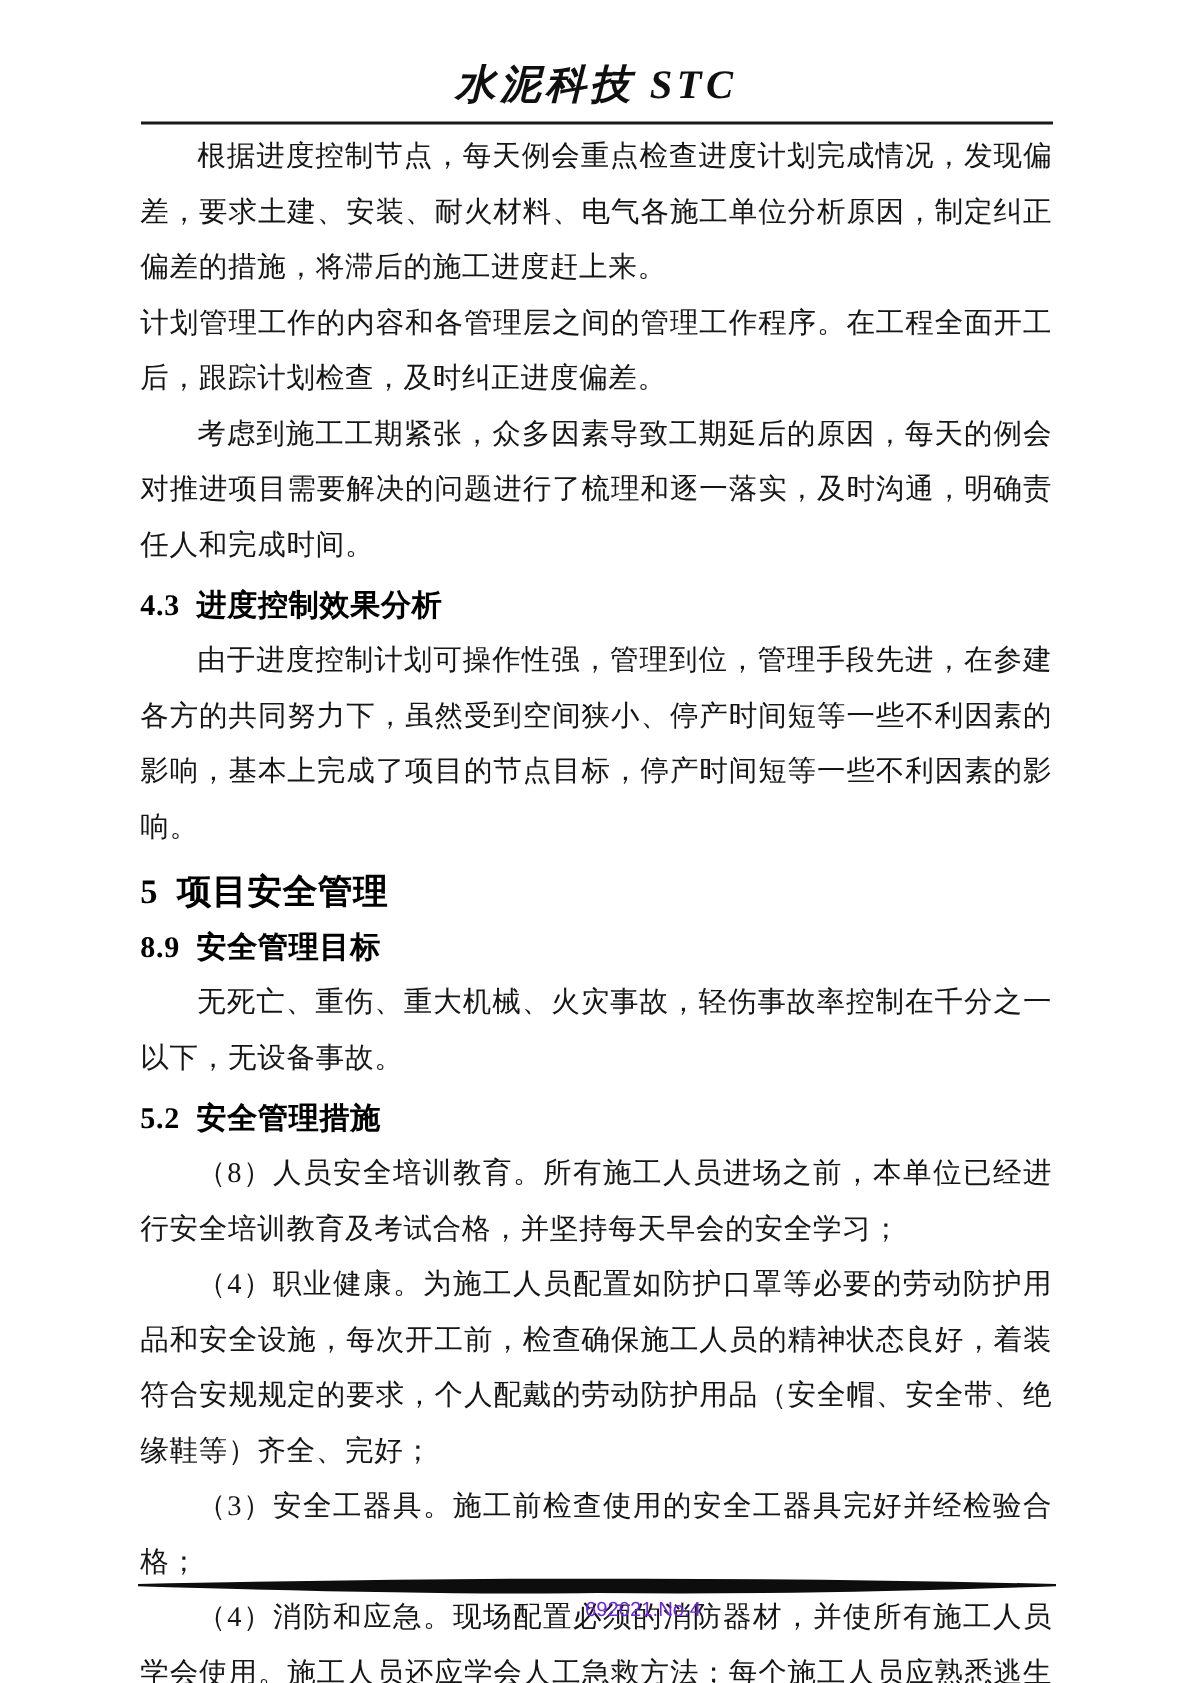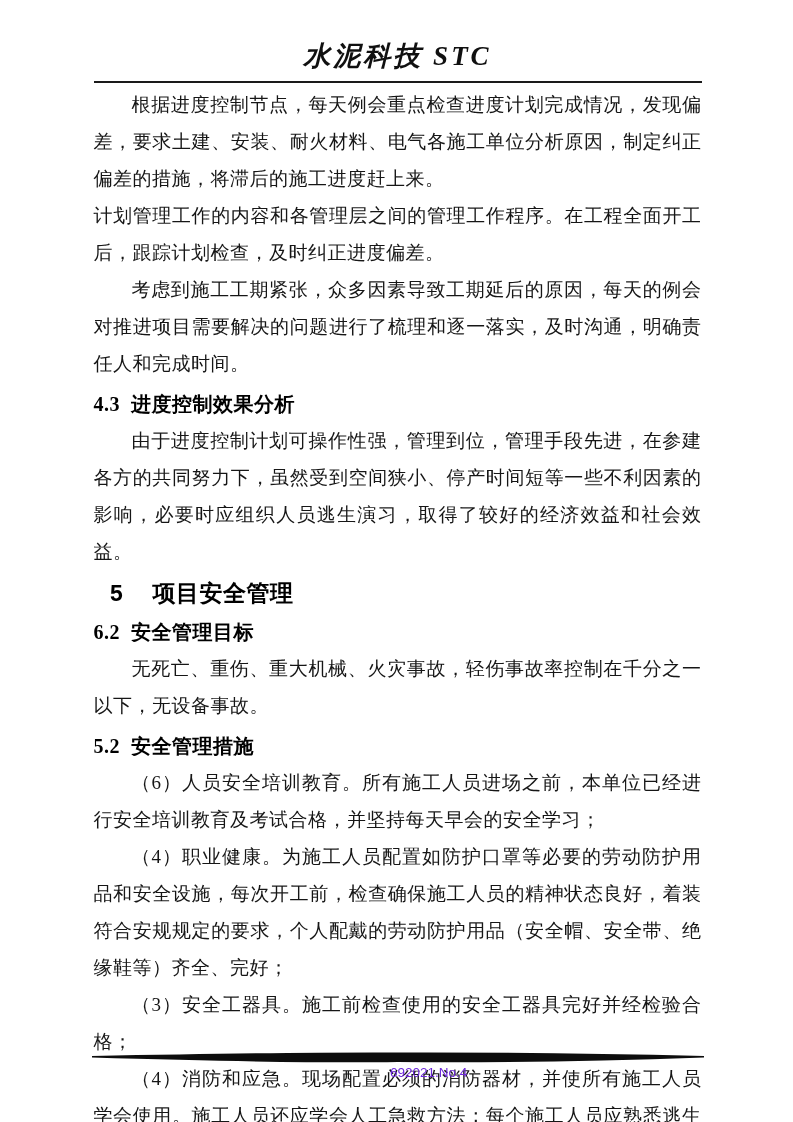--- a/index.html
+++ b/index.html
@@ -49,25 +49,25 @@
     font-family: Liberation Serif, serif;
     font-weight: 700;
     font-size: 20px;
     line-height: 28px;
     margin: 8px 0 4px 0;
     color: #000000;
     white-space: pre-wrap;
     letter-spacing: 0.5px;
   }
   .h-sec {
-    font-family: Liberation Mono, monospace;
+    font-family: Liberation Serif, serif;
     font-weight: 700;
     font-size: 23px;
     line-height: 30px;
-    margin: 10px 0 6px 16px;
+    margin: 10px 0 6px 0;
     color: #000000;
     white-space: pre-wrap;
     letter-spacing: 0.5px;
   }
   .footer {
     position: absolute;
     left: 63px;
     right: 61px;
     bottom: 42px;
   }
@@ -90,26 +90,26 @@
 <div class="page">
   <div class="inner">
     <div class="journal-title">水泥科技 STC</div>
     <div class="header-rule"></div>
 
     <div class="content">
       <div class="para">根据进度控制节点，每天例会重点检查进度计划完成情况，发现偏差，要求土建、安装、耐火材料、电气各施工单位分析原因，制定纠正偏差的措施，将滞后的施工进度赶上来。</div>
       <div class="para no-indent">计划管理工作的内容和各管理层之间的管理工作程序。在工程全面开工后，跟踪计划检查，及时纠正进度偏差。</div>
       <div class="para">考虑到施工工期紧张，众多因素导致工期延后的原因，每天的例会对推进项目需要解决的问题进行了梳理和逐一落实，及时沟通，明确责任人和完成时间。</div>
       <h2 class="h-sub">4.3  进度控制效果分析</h2>
-      <div class="para">由于进度控制计划可操作性强，管理到位，管理手段先进，在参建各方的共同努力下，虽然受到空间狭小、停产时间短等一些不利因素的影响，必要时应组织人员逃生演习，取得了较好的经济效益和社会效益。</div>
+      <div class="para">由于进度控制计划可操作性强，管理到位，管理手段先进，在参建各方的共同努力下，虽然受到空间狭小、停产时间短等一些不利因素的影响，基本上完成了项目的节点目标，停产时间短等一些不利因素的影响。</div>
       <h1 class="h-sec">5  项目安全管理</h1>
-      <h2 class="h-sub">6.2  安全管理目标</h2>
+      <h2 class="h-sub">8.9  安全管理目标</h2>
       <div class="para">无死亡、重伤、重大机械、火灾事故，轻伤事故率控制在千分之一以下，无设备事故。</div>
       <h2 class="h-sub">5.2  安全管理措施</h2>
-      <div class="para">（6）人员安全培训教育。所有施工人员进场之前，本单位已经进行安全培训教育及考试合格，并坚持每天早会的安全学习；</div>
+      <div class="para">（8）人员安全培训教育。所有施工人员进场之前，本单位已经进行安全培训教育及考试合格，并坚持每天早会的安全学习；</div>
       <div class="para">（4）职业健康。为施工人员配置如防护口罩等必要的劳动防护用品和安全设施，每次开工前，检查确保施工人员的精神状态良好，着装符合安规规定的要求，个人配戴的劳动防护用品（安全帽、安全带、绝缘鞋等）齐全、完好；</div>
       <div class="para">（3）安全工器具。施工前检查使用的安全工器具完好并经检验合格；</div>
       <div class="para">（4）消防和应急。现场配置必须的消防器材，并使所有施工人员学会使用。施工人员还应学会人工急救方法；每个施工人员应熟悉逃生通道，必要时应组织人员逃生演习。</div>
       <h2 class="h-sub">5.3 施工过程安全控制</h2>
     </div>
   </div>
 
   <div class="footer">
     <svg class="footer-rule-svg" viewBox="0 0 667 12" preserveAspectRatio="none" aria-hidden="true">
       <path d="M0,5 Q220,1 333,1.5 Q480,1 667,5 L667,6.5 Q480,12.5 333,11 Q220,12.5 0,6.5 Z" fill="#0d0d0d"></path>

